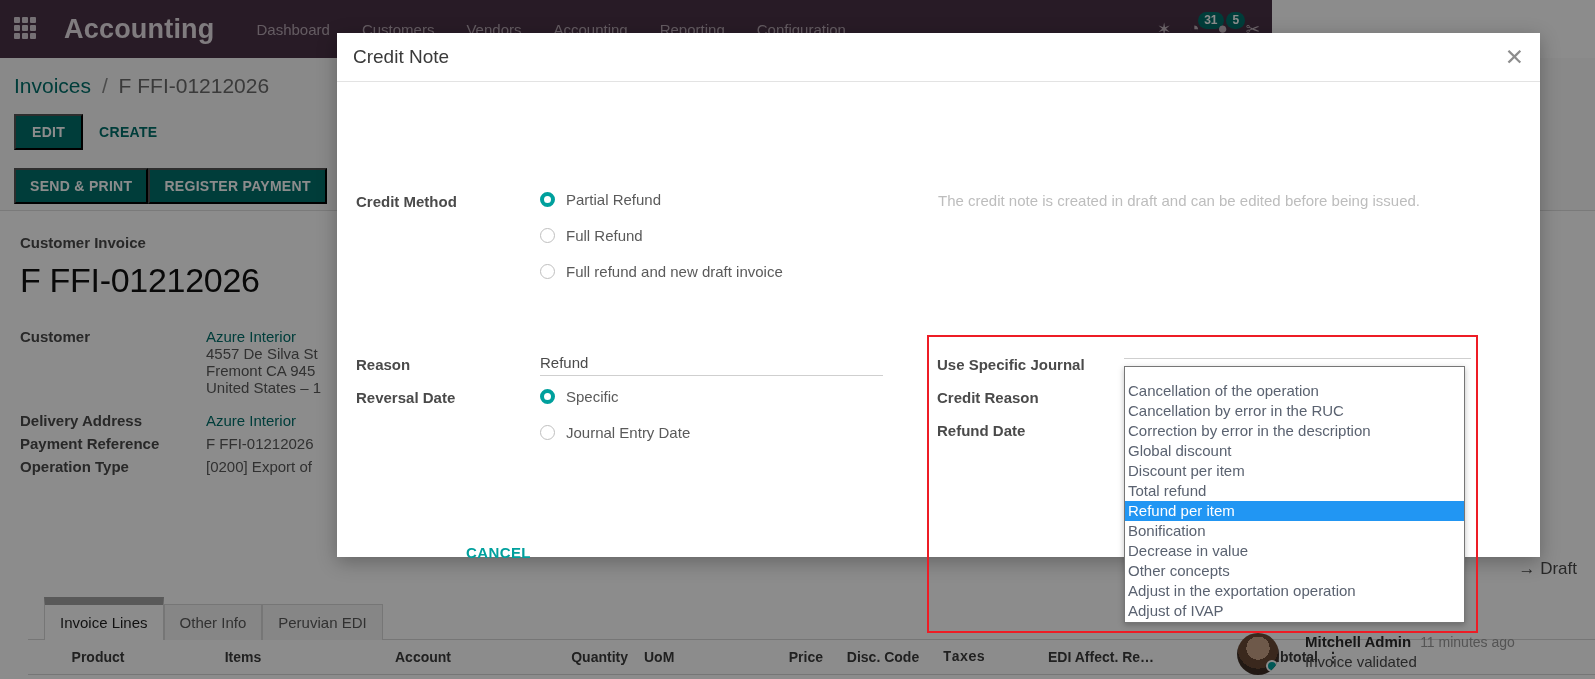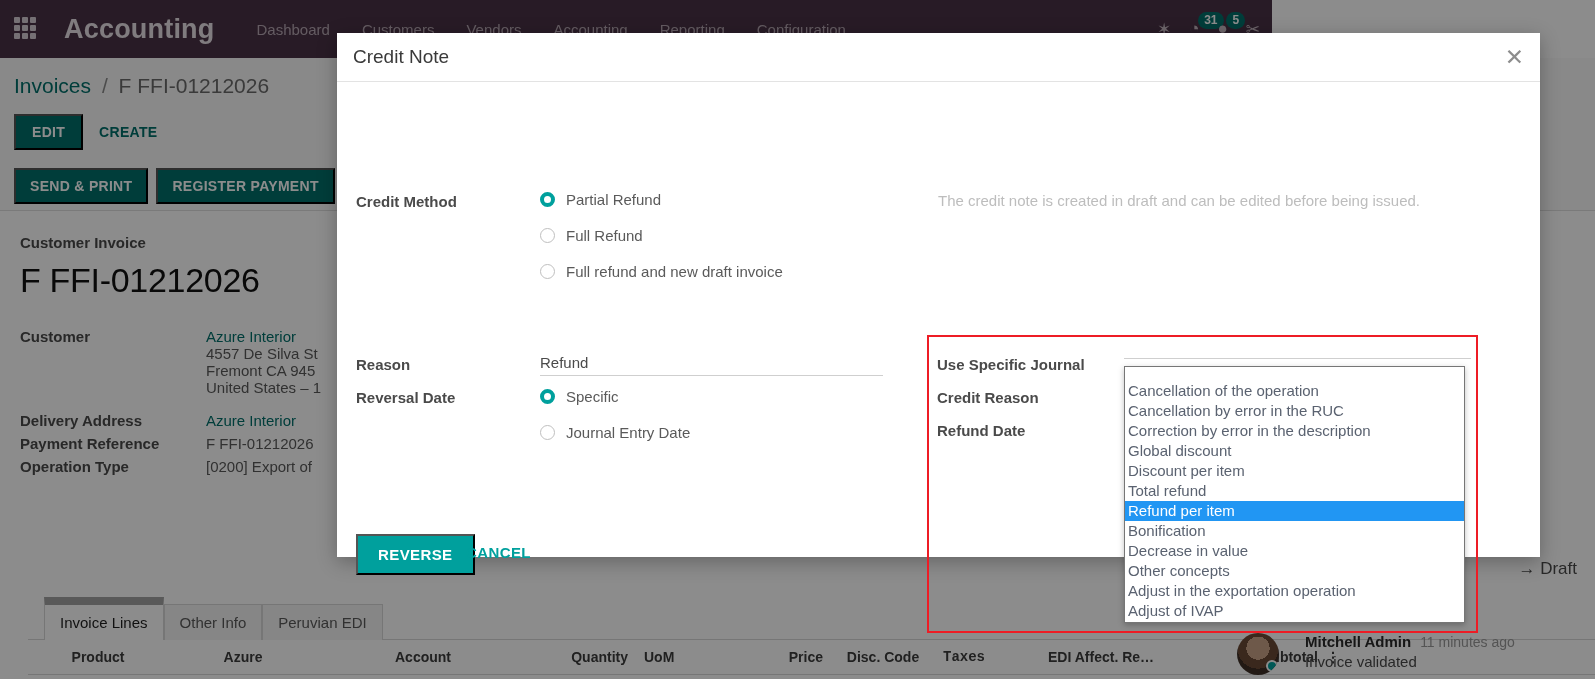--- a/index.html
+++ b/index.html
@@ -52,21 +52,21 @@
   #breadcrumb .bc-sep { color: #8a8a8a; margin: 0 5px; }
   #breadcrumb .bc-current { color: #6b6b6b; }
 
   #edit-create-row { position: absolute; top: 56px; left: 14px; display: flex; align-items: center; }
   #edit-button {
     background: #00706b; color: #fff; font-size: 14px; font-weight: bold;
     padding: 8px 16px; letter-spacing: .3px;
   }
   #create-button { color: #00706b; font-size: 14px; font-weight: bold; margin-left: 16px; letter-spacing: .3px; }
 
-  #action-row { position: absolute; top: 110px; left: 14px; display: flex; gap: 8px; }
+  #action-row { position: absolute; top: 110px; left: 14px; display: flex; gap: 0; }
   .action-btn {
     background: #00706b; color: #fff; font-size: 14px; font-weight: bold;
     padding: 8px 14px; letter-spacing: .3px;
   }
 
   
   #sheet { position: absolute; top: 212px; left: 0; width: 1595px; bottom: 0; background: #fff; }
   #sheet-inner { position: absolute; top: 22px; left: 20px; right: 20px; }
   #record-type { font-size: 15px; font-weight: bold; color: #4a4a4a; }
   #record-number { font-size: 34px; color: #111; margin-top: 10px; letter-spacing: -.3px; }
@@ -283,21 +283,21 @@
     </div>
 
     <div id="notebook">
       <div id="tabs">
         <div class="tab active">Invoice Lines</div>
         <div class="tab">Other Info</div>
         <div class="tab">Peruvian EDI</div>
       </div>
       <div id="list-header">
         <div class="col-h" style="width:140px;text-align:center;">Product</div>
-        <div class="col-h" style="width:150px;text-align:center;">Azure</div>
+        <div class="col-h" style="width:150px;text-align:center;">Items</div>
         <div class="col-h" style="width:210px;text-align:center;">Account</div>
         <div class="col-h" style="width:100px;text-align:right;">Quantity</div>
         <div class="col-h" style="width:100px;padding-left:16px;">UoM</div>
         <div class="col-h" style="width:95px;text-align:right;">Price</div>
         <div class="col-h" style="width:120px;text-align:center;">Disc. Code</div>
         <div class="col-h" style="width:95px;font-family:Liberation Mono, monospace;">Taxes</div>
         <div class="col-h" style="width:185px;padding-left:10px;">EDI Affect. Re…</div>
         <div class="col-h" style="width:95px;text-align:right;">Subtotal</div>
         <div class="col-h" style="width:30px;text-align:center;">⋮</div>
       </div>
@@ -363,21 +363,20 @@
     <div class="m-label" style="left:600px; top:274px;">Use Specific Journal</div>
     <div class="m-input-underline" style="left:787px; top:272px; width:347px;"></div>
     <span class="caret" style="left:1118px; top:284px;"></span>
 
     <div class="m-label" style="left:600px; top:307px;">Credit Reason</div>
     <div style="position:absolute; left:787px; top:306px; width:347px; font-size:15px; color:#8c8c8c;">Refund per item</div>
     <span class="caret" style="left:1118px; top:317px;"></span>
 
     <div class="m-label" style="left:600px; top:340px;">Refund Date</div>
 
-    <button id="reverse-button">REVERSE</button>
     <button id="cancel-button" style="background:none;border:none;">CANCEL</button>
   </div>
 </div>
 
 <div id="red-box"></div>
 
 <div id="reason-dropdown">
   <div class="dd-option">Cancellation of the operation</div>
   <div class="dd-option">Cancellation by error in the RUC</div>
   <div class="dd-option">Correction by error in the description</div>

